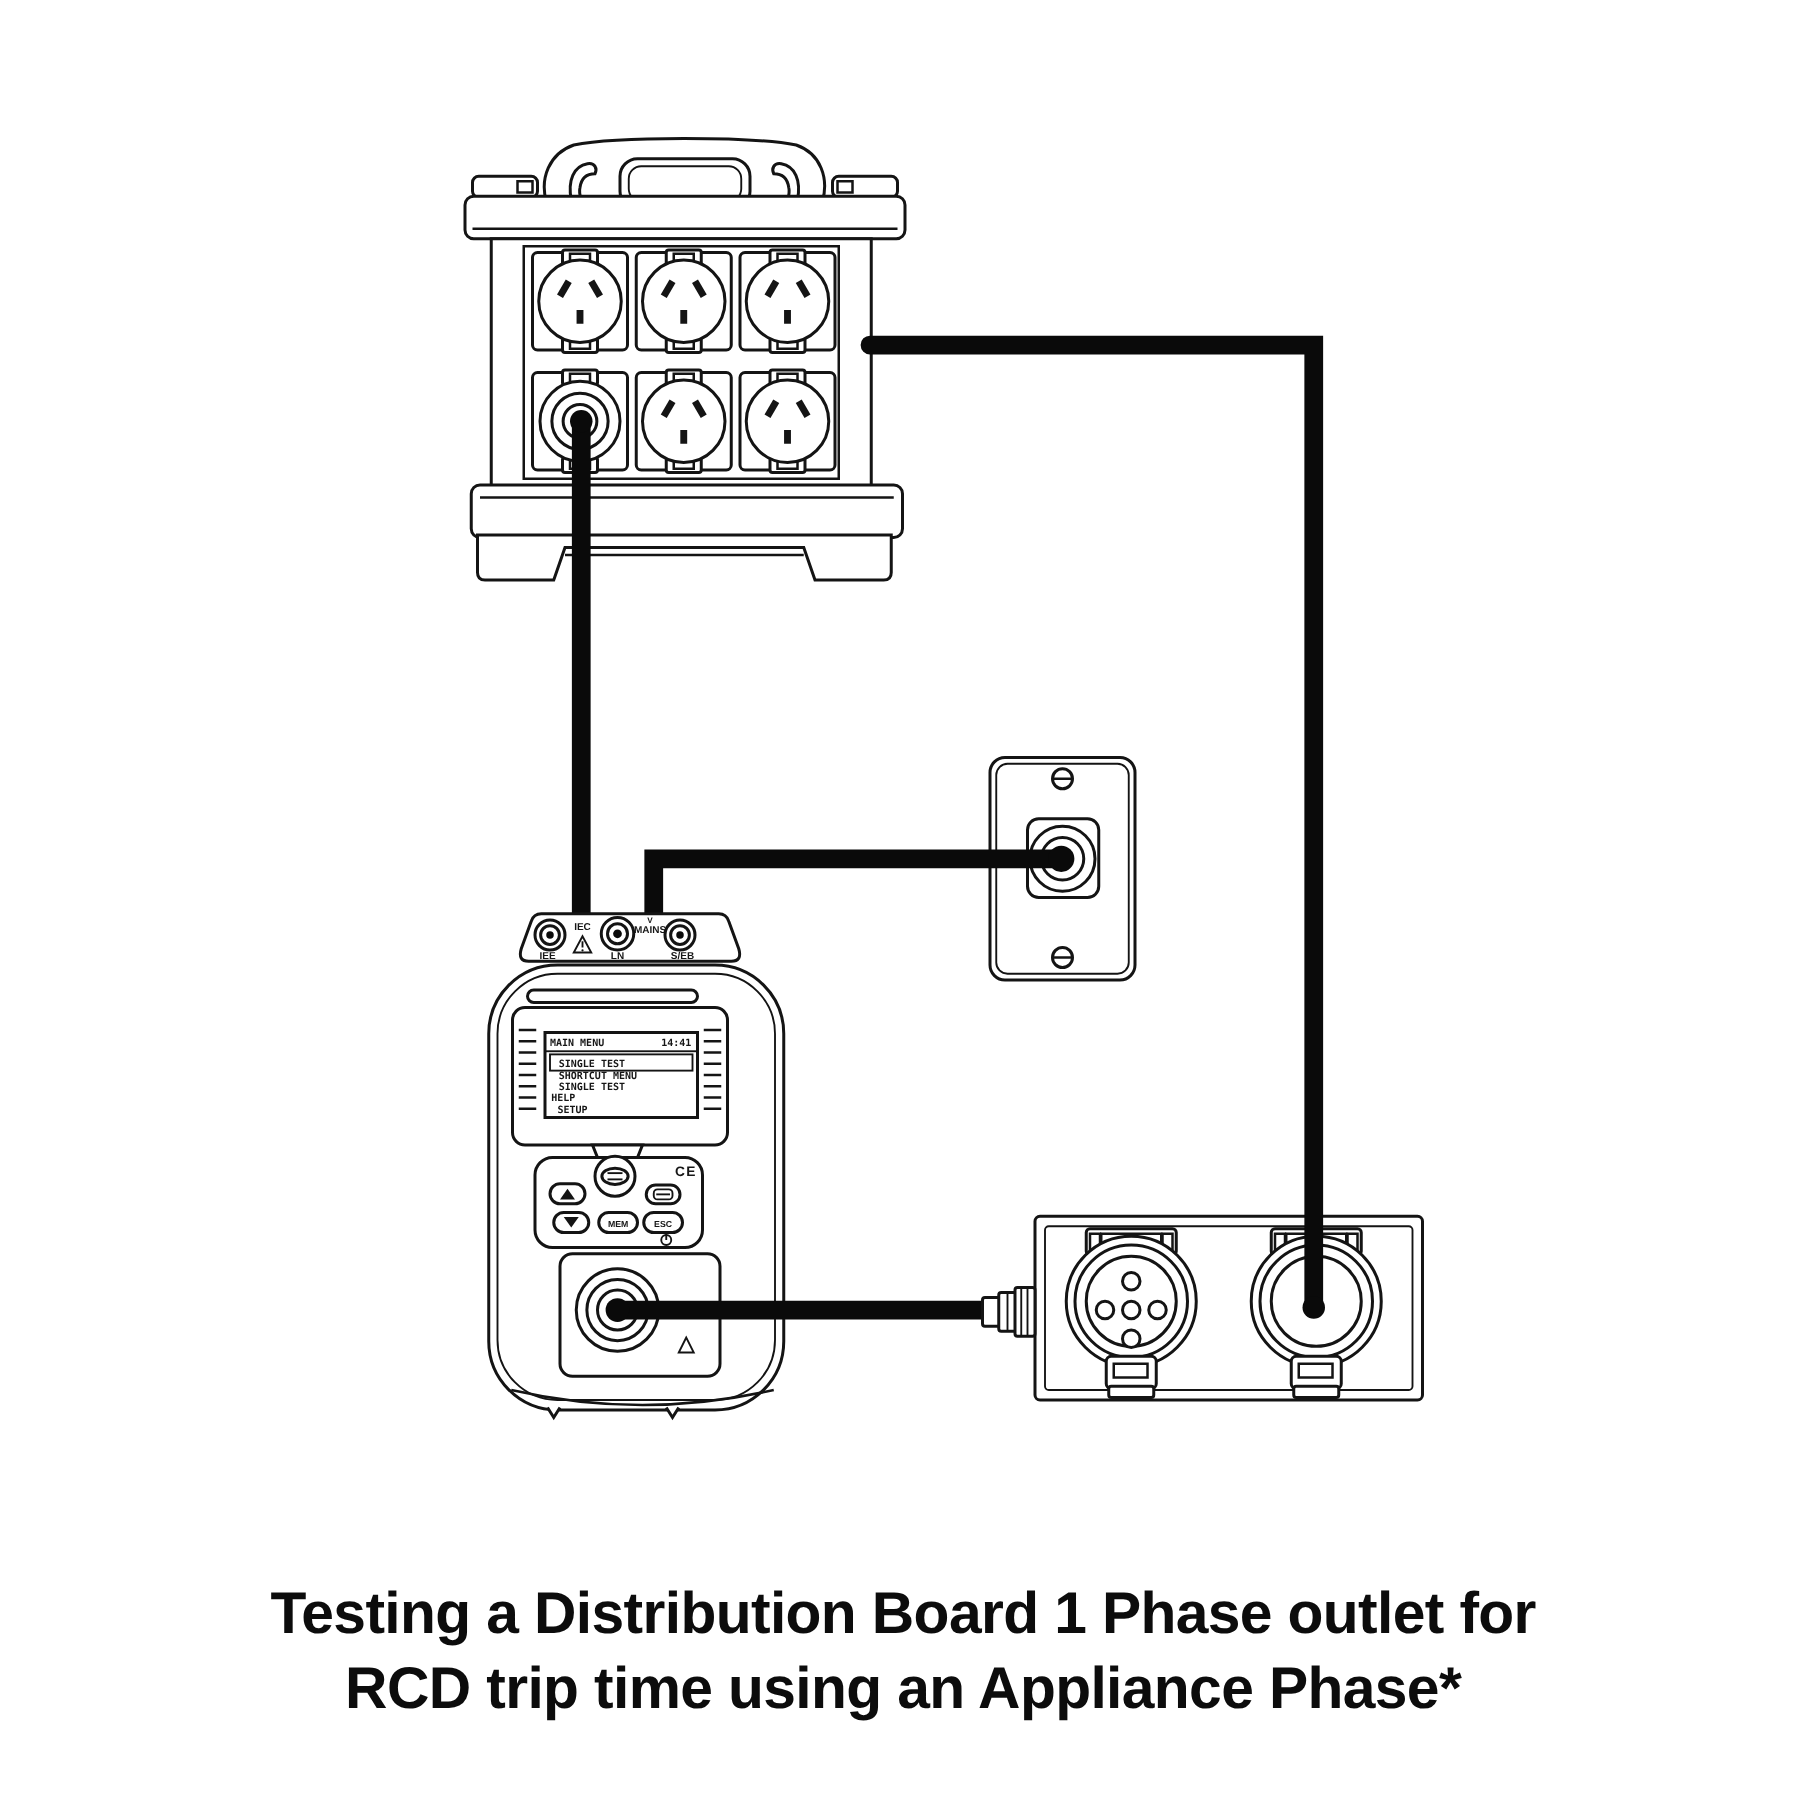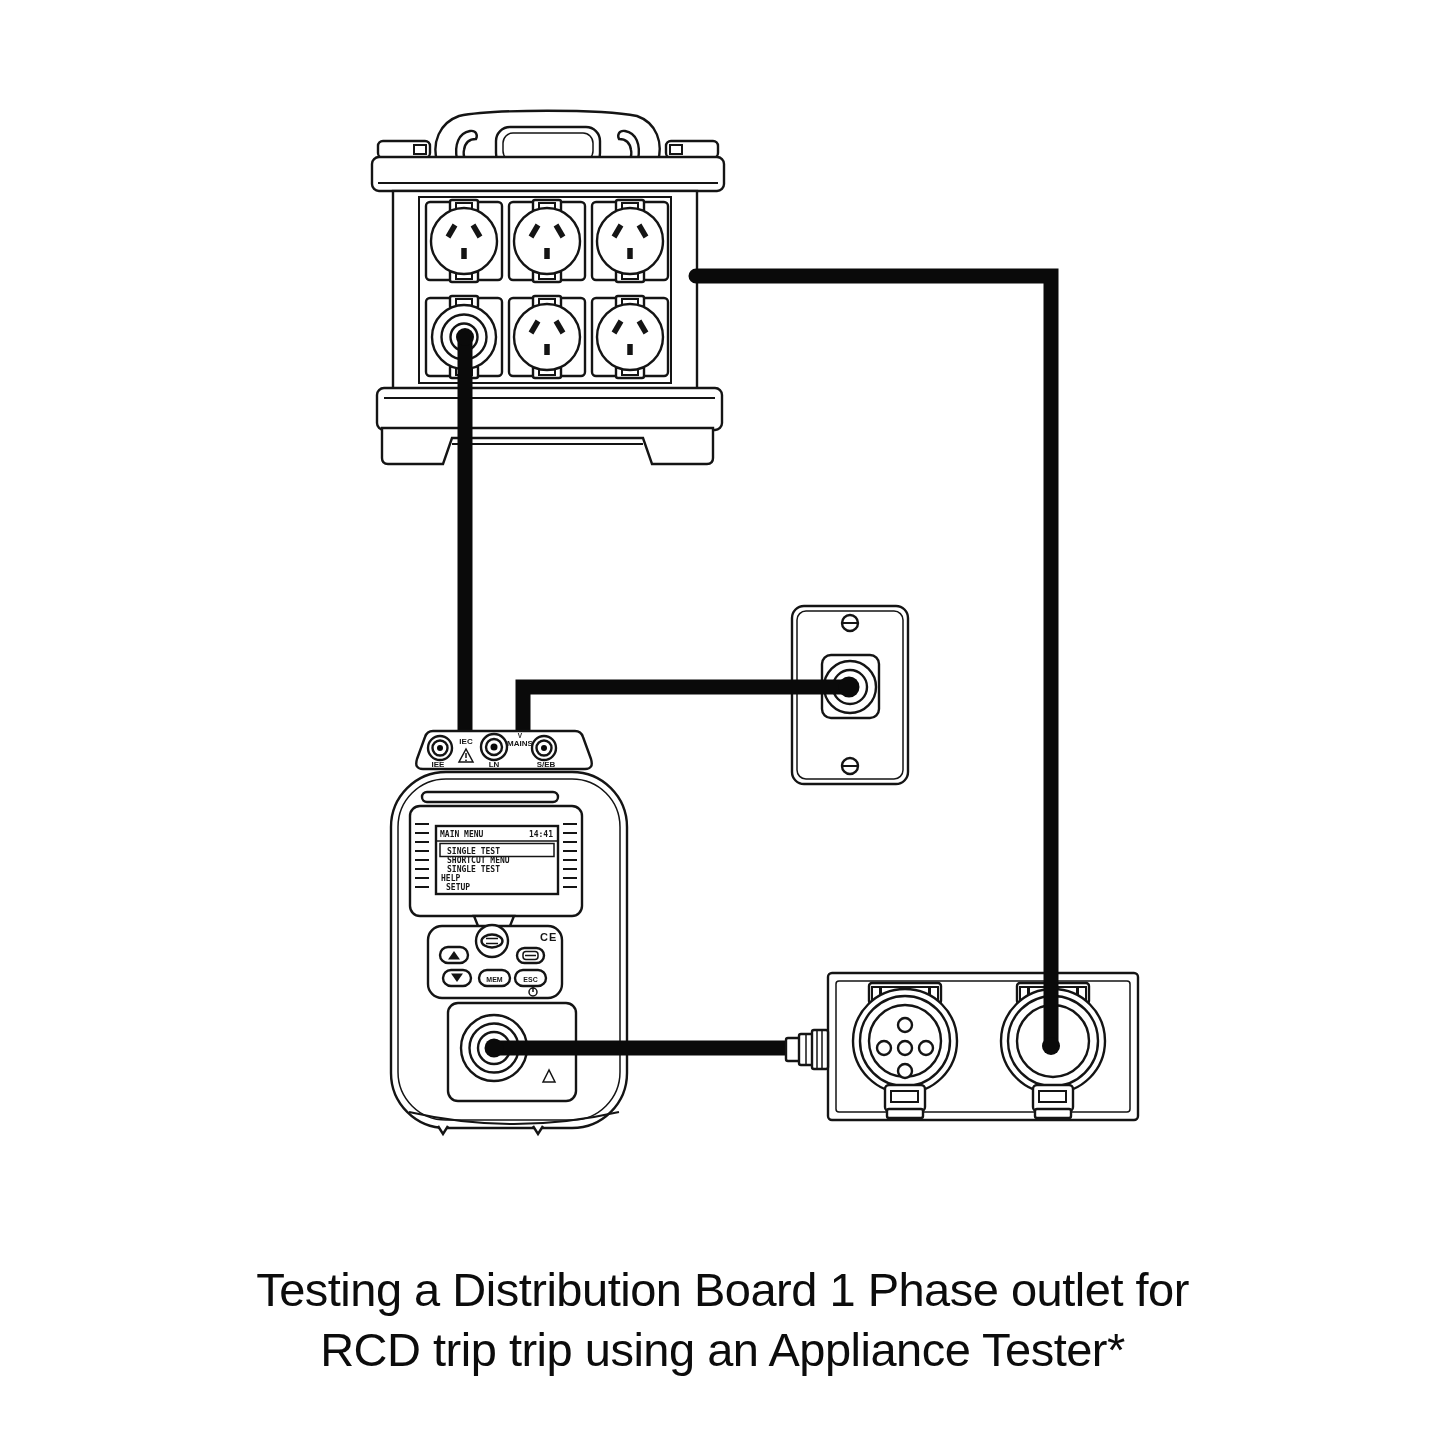--- a/index.html
+++ b/index.html
@@ -15,21 +15,21 @@
   .cable{fill:none;stroke:#0a0a0a;stroke-width:15;}
   .dot{fill:#0a0a0a;stroke:none;}
   text{fill:#161616;}
   .lbl {font:bold 8px "Liberation Sans",sans-serif;text-anchor:middle;}
   .lblS{font:bold 6.5px "Liberation Sans",sans-serif;text-anchor:middle;}
   .scr {font:bold 8px "DejaVu Sans Mono",monospace;}
   .scrR{font:bold 8px "DejaVu Sans Mono",monospace;text-anchor:end;}
   .btnlbl{font:bold 7px "Liberation Sans",sans-serif;text-anchor:middle;}
   .ce  {font:bold 11px "Liberation Sans",sans-serif;letter-spacing:1px;}
   #caption{position:absolute;left:0;right:0;top:1260px;text-align:center;
-           font-weight:normal;font-size:47px;line-height:60px;letter-spacing:-0.5px;color:#0c0c0c;}
+           font-weight:bold;font-size:47px;line-height:60px;letter-spacing:-0.5px;color:#0c0c0c;}
 </style>
 </head>
 <body>
 
 <div id="canvas">
 <svg width="1445" height="1445" viewBox="0 0 1445 1445">
 
   <defs>
 
     <g id="gpo">
@@ -264,15 +264,15 @@
     <rect class="s" x="799" y="1034" width="14" height="31" rx="2"></rect>
     <line class="s15" x1="806" y1="1034" x2="806" y2="1065"></line>
     <rect class="s" x="812" y="1030" width="16" height="39" rx="2"></rect>
     <line class="s15" x1="817" y1="1030" x2="817" y2="1069"></line>
     <line class="s15" x1="822" y1="1030" x2="822" y2="1069"></line>
   </g>
 </svg>
 
 <div id="caption">
   <div>Testing a Distribution Board 1 Phase outlet for</div>
-  <div>RCD trip trip using an Appliance Tester*</div>
+  <div>RCD trip time using an Appliance Phase*</div>
 </div>
 </div>
 
 </body></html>

